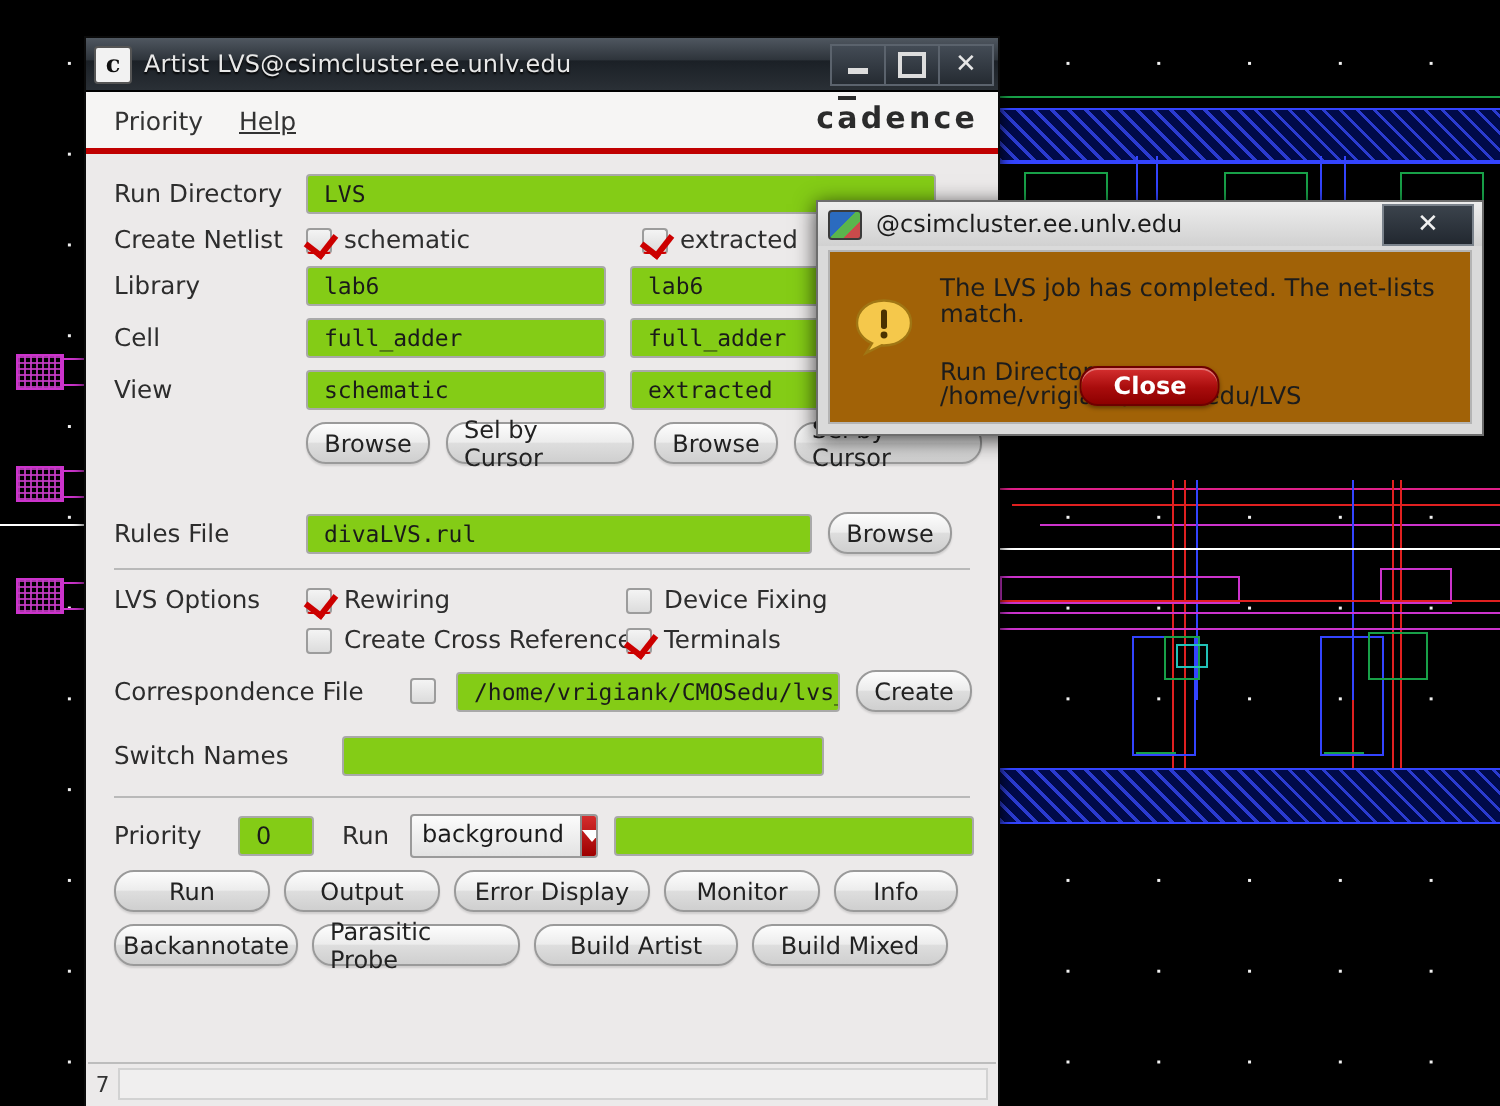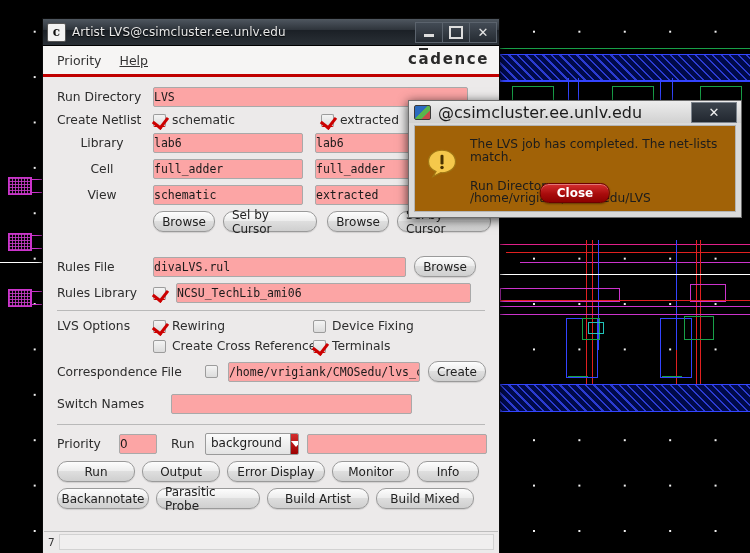--- a/index.html
+++ b/index.html
@@ -129,27 +129,27 @@
     position: relative;
     padding: 10px 0 0 0;
     height: calc(100% - 26px - 28px - 3px);
     box-sizing: border-box;
     background: #eceaea;
   }
 
   .row { display:flex; align-items:center; margin: 0 0 6px 0; padding-left: 14px; }
   .lbl { font-size: 12.3px; color:#2d2d2d; white-space:nowrap; }
   .lbl.w100 { width: 96px; }
-  .lbl.r100 { width: 96px; text-align: center; padding-right: 6px; box-sizing:border-box;}
+  .lbl.r100 { width: 96px; text-align: left; padding-right: 6px; box-sizing:border-box;}
 
   .tf {
-    background:#fca5a5; border:1px solid #a9a9a9; border-radius:2px;
+    background:#84cc16; border:1px solid #a9a9a9; border-radius:2px;
     height:20px; box-sizing:border-box;
     font-family:"DejaVu Sans Mono", monospace; font-size:11.5px; color:#1a1a1a;
-    padding: 0 0; line-height: 18px;
+    padding: 0 8px; line-height: 18px;
     overflow:hidden; white-space:nowrap;
   }
   .tf.plain { font-family:"DejaVu Sans", sans-serif; font-size:12px; }
 
   .btn {
     background: linear-gradient(180deg,#fdfdfd 0%, #ececec 48%, #dedede 50%, #cfcfcf 100%);
     border: 1px solid #9a9a9a;
     border-radius: 10px;
     height: 21px;
     font-size: 12px; color:#222;
@@ -226,21 +226,21 @@
     background: linear-gradient(180deg, rgba(238,238,238,.96), rgba(208,208,208,.9));
     display:flex; align-items:center; padding-left:5px;
     position: relative;
   }
   #dlg .dicon {
     width:15px;height:13px;flex:none;margin-right:7px;
     background:
       linear-gradient(135deg,#2b6bbf 0 45%, #5ab54d 45% 70%, #c94b4b 70% 100%);
     border:1px solid #3b3b3b; border-radius:2px;
   }
-  #dlg .dtitle-text { font-size:16px; color:#1b1b1b; white-space:nowrap; }
+  #dlg .dtitle-text { font-size:12px; color:#1b1b1b; white-space:nowrap; }
   #dlg .dclose {
     position:absolute; right:4px; top:1px;
     width: 44px; height: 19px;
     background: linear-gradient(180deg,#3b434c,#222830);
     border:1px solid #7b838c;
     display:flex;align-items:center;justify-content:center;
     color:#f0f0f0;font-weight:bold;font-size:13px;
   }
   #dlg .dbody {
     position:absolute; left:5px; right:5px; top:24px; bottom:5px;
@@ -391,25 +391,20 @@
       </div>
 
       <div style="height:18px;"></div>
 
       <div class="row">
         <div class="lbl w100">Rules File</div>
         <div class="tf" style="width:253px; margin-right:8px;">divaLVS.rul</div>
         <div class="btn" style="width:62px;">Browse</div>
       </div>
 
-      <div class="row">
-        <div class="lbl w100">Rules Library</div>
-        <span class="cb on" style="margin-right:10px;"></span>
-        <div class="tf" style="width:295px;">NCSU_TechLib_ami06</div>
-      </div>
 
       <div class="sep"></div>
 
       <div class="row">
         <div class="lbl w100">LVS Options</div>
         <div style="width:160px; display:flex; align-items:center;">
           <span class="cb on"></span>
           <span class="cbtext">Rewiring</span>
         </div>
         <div style="display:flex; align-items:center;">

